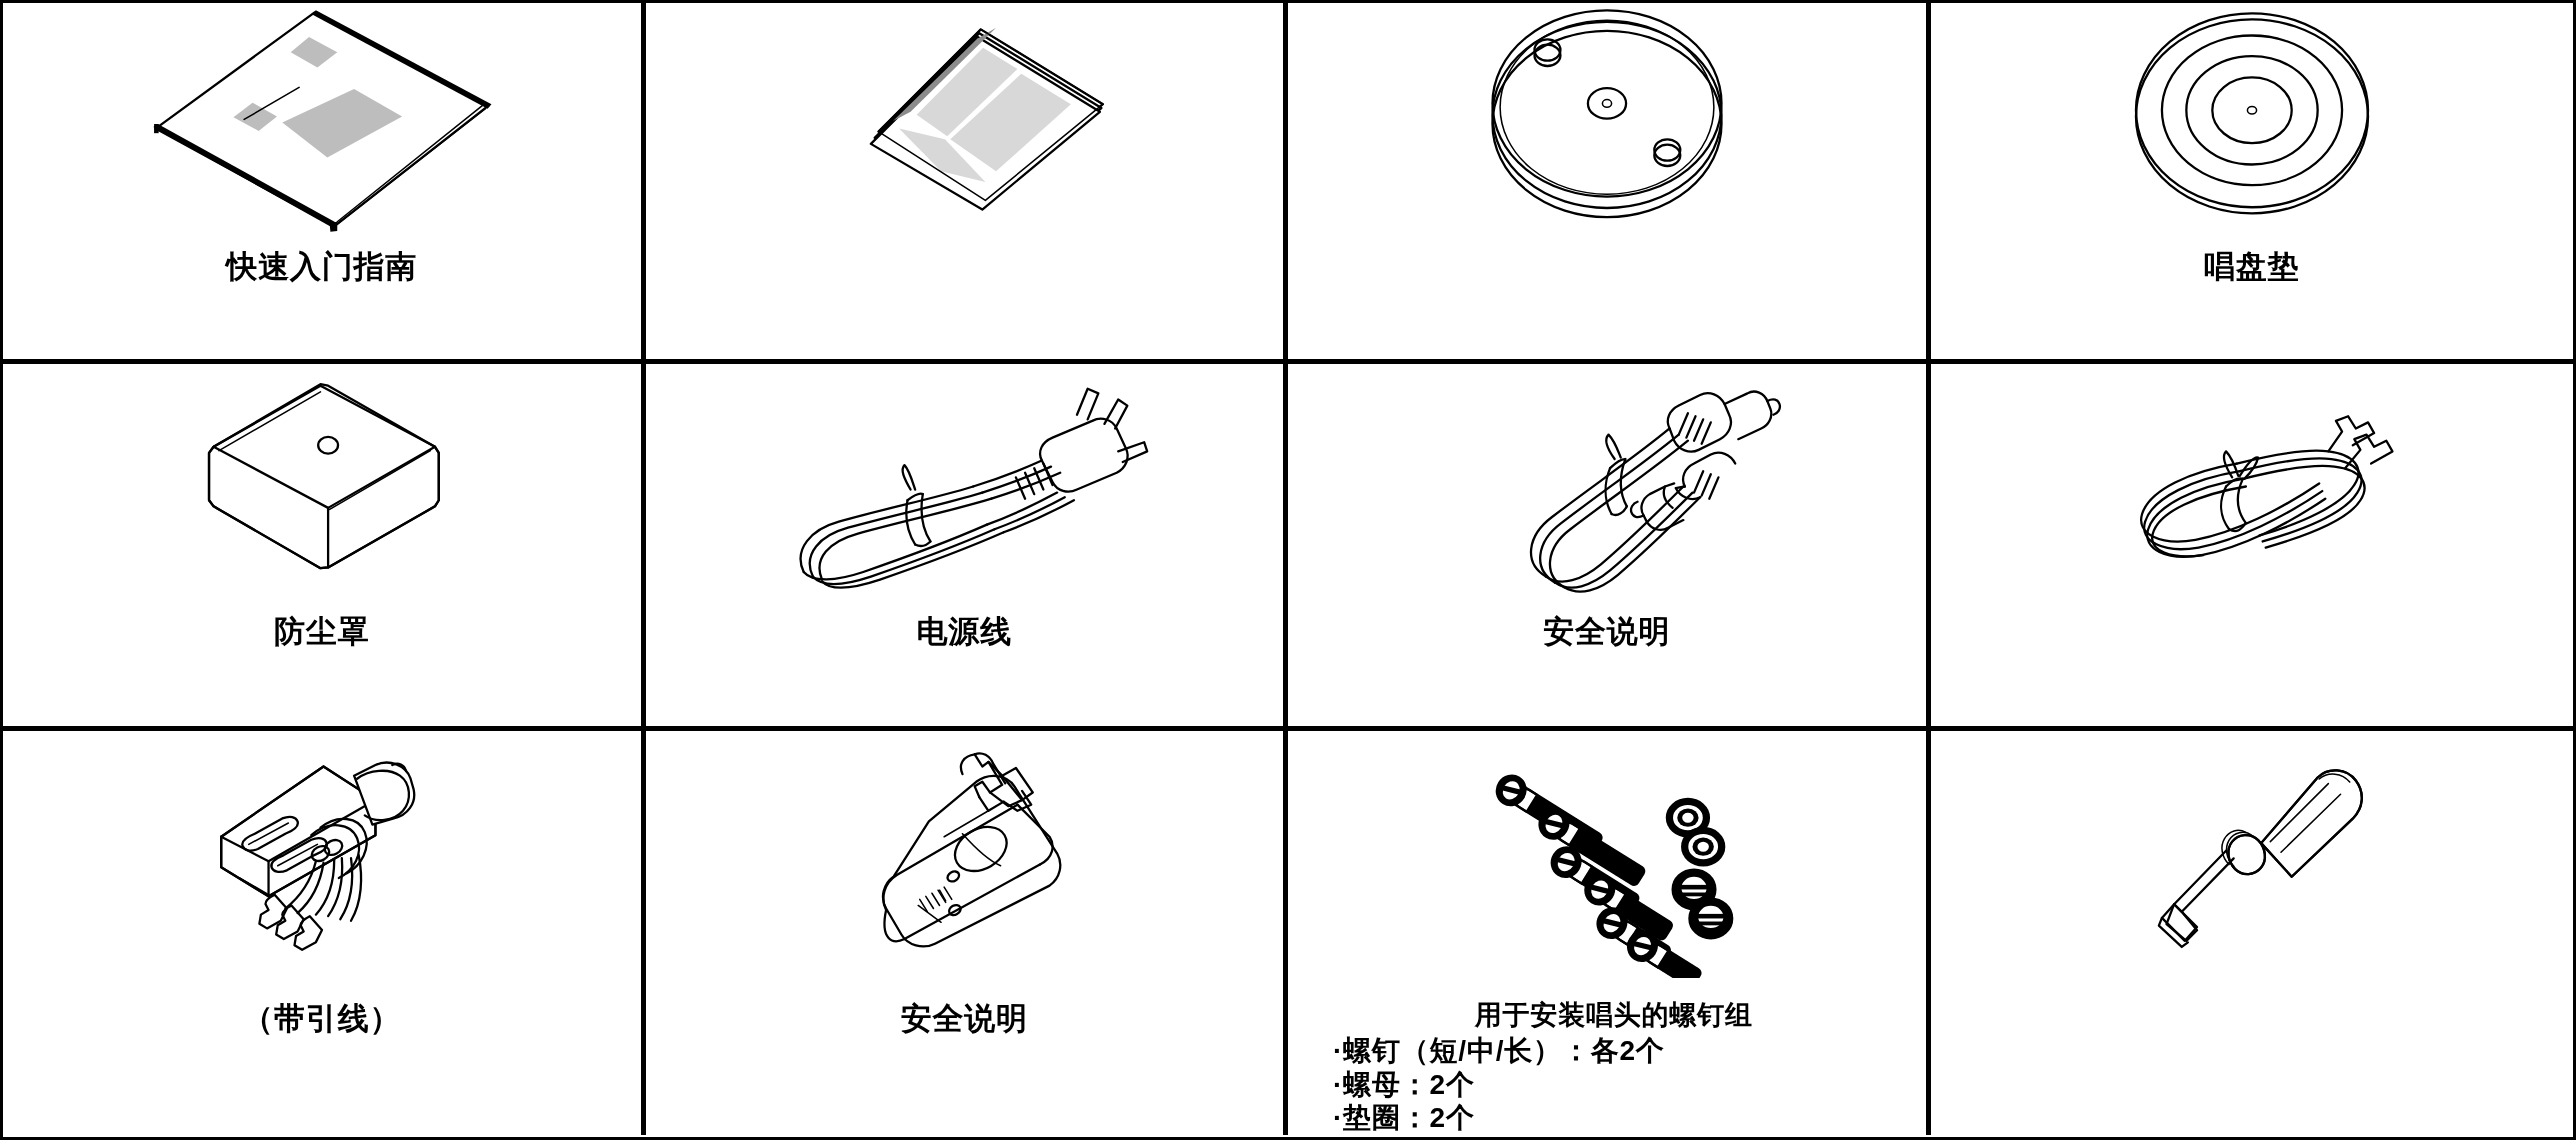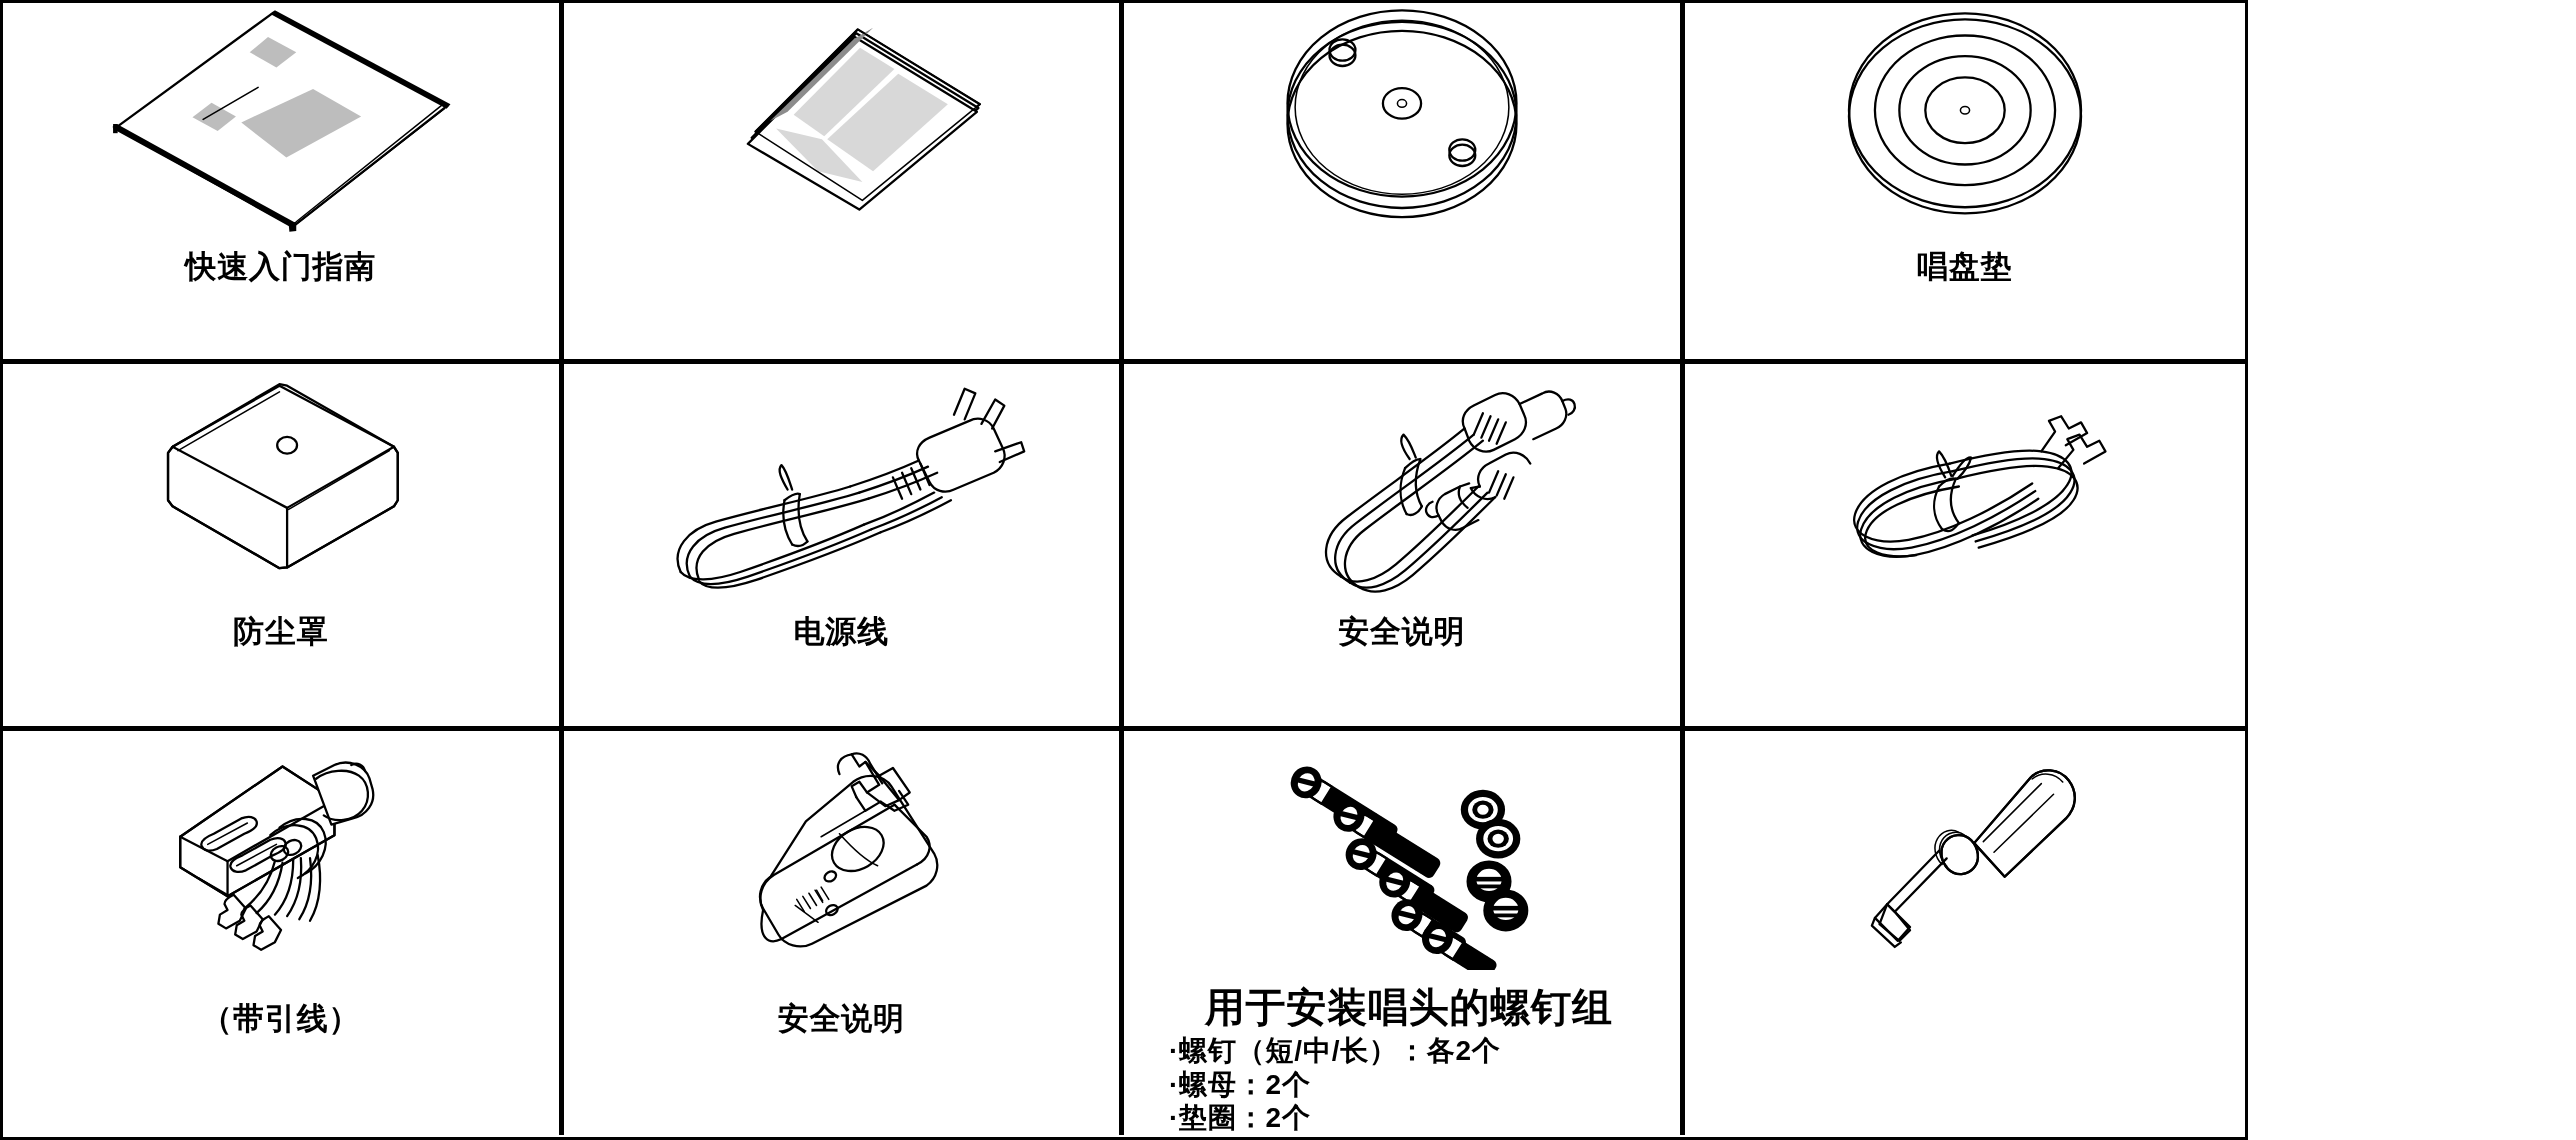--- a/index.html
+++ b/index.html
@@ -1,18 +1,18 @@
 <!DOCTYPE html>
 <html style="font-size:12.2px"><head>
 <meta charset="utf-8">
 <style>
   html,body{margin:0;padding:0;background:#ffffff;}
   body{width:2576px;height:1140px;font-family:"Liberation Sans","DejaVu Sans",sans-serif;color:#000;}
 
-  .sheet{position:relative;width:2248px;height:1140px;background:#fff;box-sizing:border-box;
+  .sheet{position:relative;width:2576px;height:1140px;background:#fff;box-sizing:border-box;
          border:3.8px solid #000;}
 
   .grid{position:absolute;inset:0;display:grid;
         grid-template-columns:repeat(4,1fr);
         grid-template-rows:361px 367px 404px;}
 
   .cell{position:relative;box-sizing:border-box;display:flex;flex-direction:column;
         align-items:center;overflow:hidden;}
   .cell.br{border-right:5.4px solid #000;}
   .cell.bb{border-bottom:5.4px solid #000;}
@@ -26,21 +26,21 @@
 
   
   .r1 .art{height:229px;margin-top:4.6px;}
   .r1 .caption{margin-top:12.2px;}
   .r2 .art{height:229px;margin-top:7.6px;}
   .r2 .caption{margin-top:13.8px;}
   .r3 .art{height:252px;margin-top:7.6px;}
   .r3 .caption{margin-top:10.7px;}
 
   .caption.bullets{text-align:left;padding-left:90px;font-size:28px;line-height:1.2;}
-  .caption.bullets .title{display:block;text-align:center;padding-right:76px;font-size:40px;margin-bottom:3.1px;}
+  .caption.bullets .title{display:block;text-align:center;padding-right:76px;font-size:27px;margin-bottom:3.1px;}
 
   .stroke{fill:none;stroke:#000;stroke-width:3;stroke-linejoin:round;stroke-linecap:round;}
   .stroke-thin{fill:none;stroke:#000;stroke-width:2;stroke-linejoin:round;stroke-linecap:round;}
   .fillwhite{fill:#ffffff;stroke:#000;stroke-width:3;stroke-linejoin:round;}
   .fillblack{fill:#000000;stroke:none;}
   .fillgrayL{fill:#d8d8d8;stroke:none;}
   .fillgrayM{fill:#bdbdbd;stroke:none;}
   .fillgrayD{fill:#8c8c8c;stroke:none;}
 </style>
 </head>

